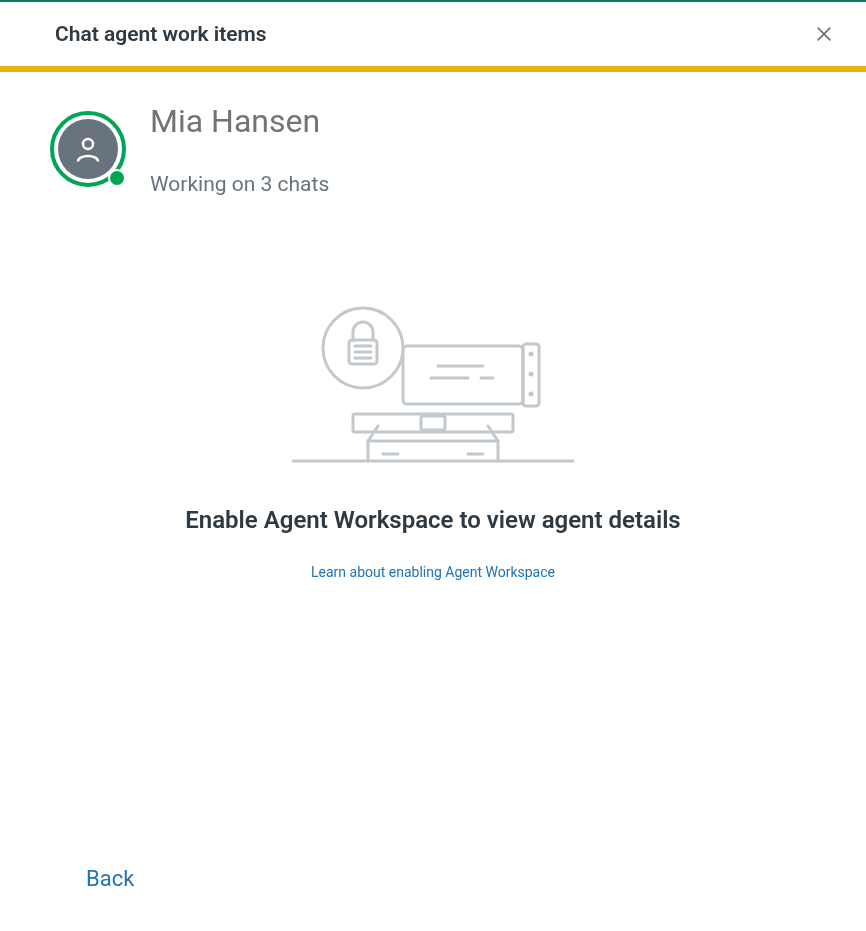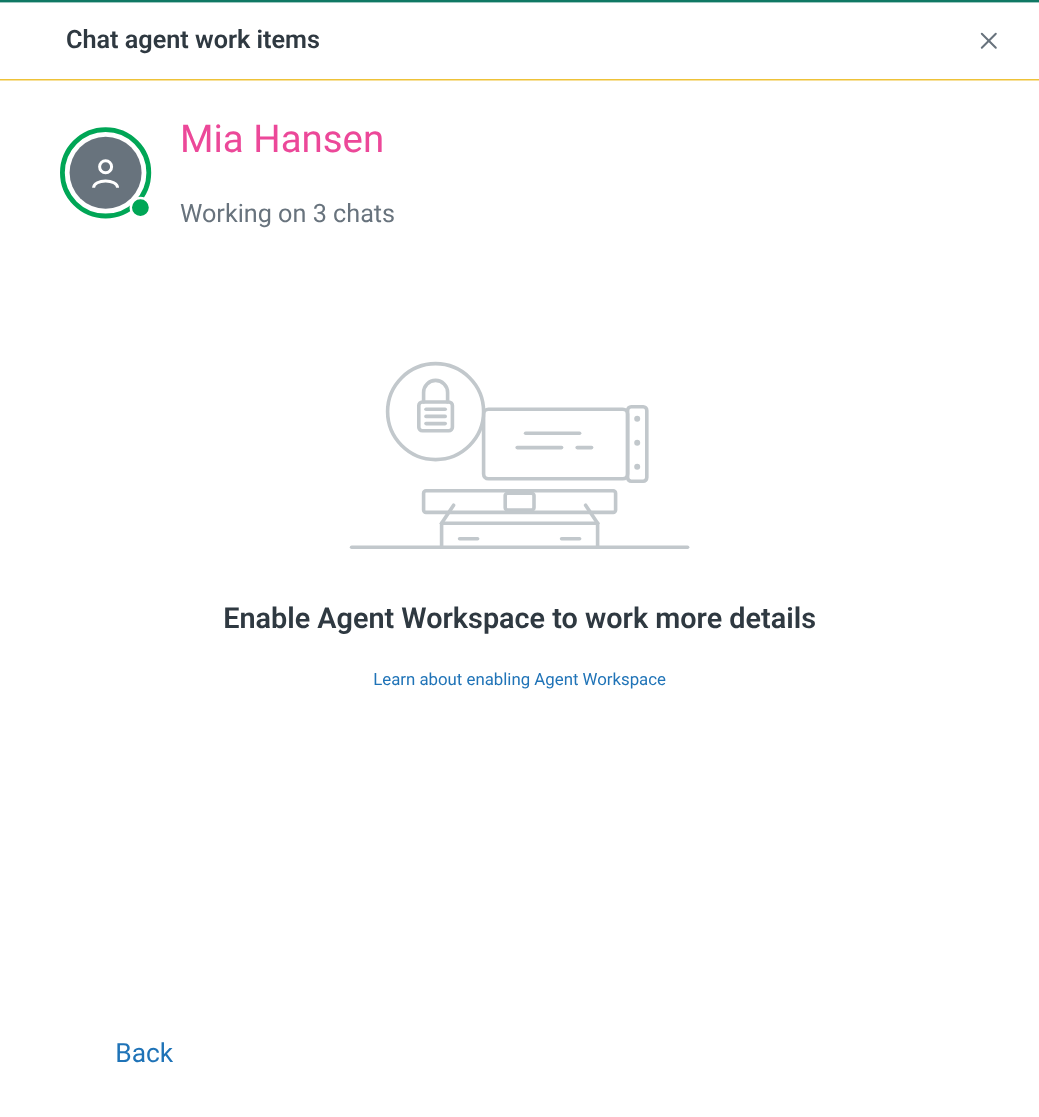--- a/index.html
+++ b/index.html
@@ -13,21 +13,21 @@
       width: 866px;
       height: 931px;
       position: relative;
       border-top: 2px solid #0f7864;
     }
     .modal-header {
       display: flex;
       align-items: center;
       justify-content: space-between;
       padding: 20px 30px 20px 55px;
-      border-bottom: 1px solid #eab308;
+      border-bottom: 6px solid #eab308;
     }
     .modal-title {
       font-size: 21px;
       font-weight: 600;
       color: #2F3941;
     }
     .close-icon {
       cursor: pointer;
       color: #68737D;
       width: 24px;
@@ -90,21 +90,21 @@
       border: 2px solid #fff;
     }
     .agent-text {
       display: flex;
       flex-direction: column;
       gap: 8px;
     }
     .agent-name {
       font-size: 32px;
       font-weight: 400;
-      color: #ec4899;
+      color: #737373;
     }
     .agent-status {
       font-size: 21px;
       font-weight: 400;
       color: #68737D;
       margin-top: 24px;
     }
     .empty-state {
       display: flex;
       flex-direction: column;
@@ -126,21 +126,21 @@
       font-size: 14px;
       font-weight: 400;
       color: #1F73B7;
       margin-top: 30px;
       text-align: center;
       cursor: pointer;
     }
     .modal-footer {
       position: absolute;
       bottom: 0;
-      left: 16px;
+      left: 6px;
       right: 0;
       display: flex;
       align-items: flex-end;
       justify-content: space-between;
       padding: 30px 50px 40px 80px;
     }
     .back-link {
       font-size: 22px;
       color: #1F73B7;
       cursor: pointer;
@@ -217,20 +217,20 @@
         <rect x="76" y="44" width="28" height="24" rx="3"></rect>
         <path d="M80 44 L80 36 A10 10 0 0 1 100 36 L100 44"></path>
         <line x1="82" y1="50" x2="98" y2="50"></line>
         <line x1="82" y1="56" x2="98" y2="56"></line>
         <line x1="82" y1="62" x2="98" y2="62"></line>
 
         <line x1="110" y1="158" x2="125" y2="158"></line>
         <line x1="195" y1="158" x2="210" y2="158"></line>
       </g>
     </svg>
-    <div class="empty-heading">Enable Agent Workspace to work more details</div>
+    <div class="empty-heading">Enable Agent Workspace to view agent details</div>
     <a class="empty-link">Learn about enabling Agent Workspace</a>
   </div>
 </div>
 
 <div class="modal-footer">
   <a class="back-link">Back</a>
 </div>
 
 </body></html>

